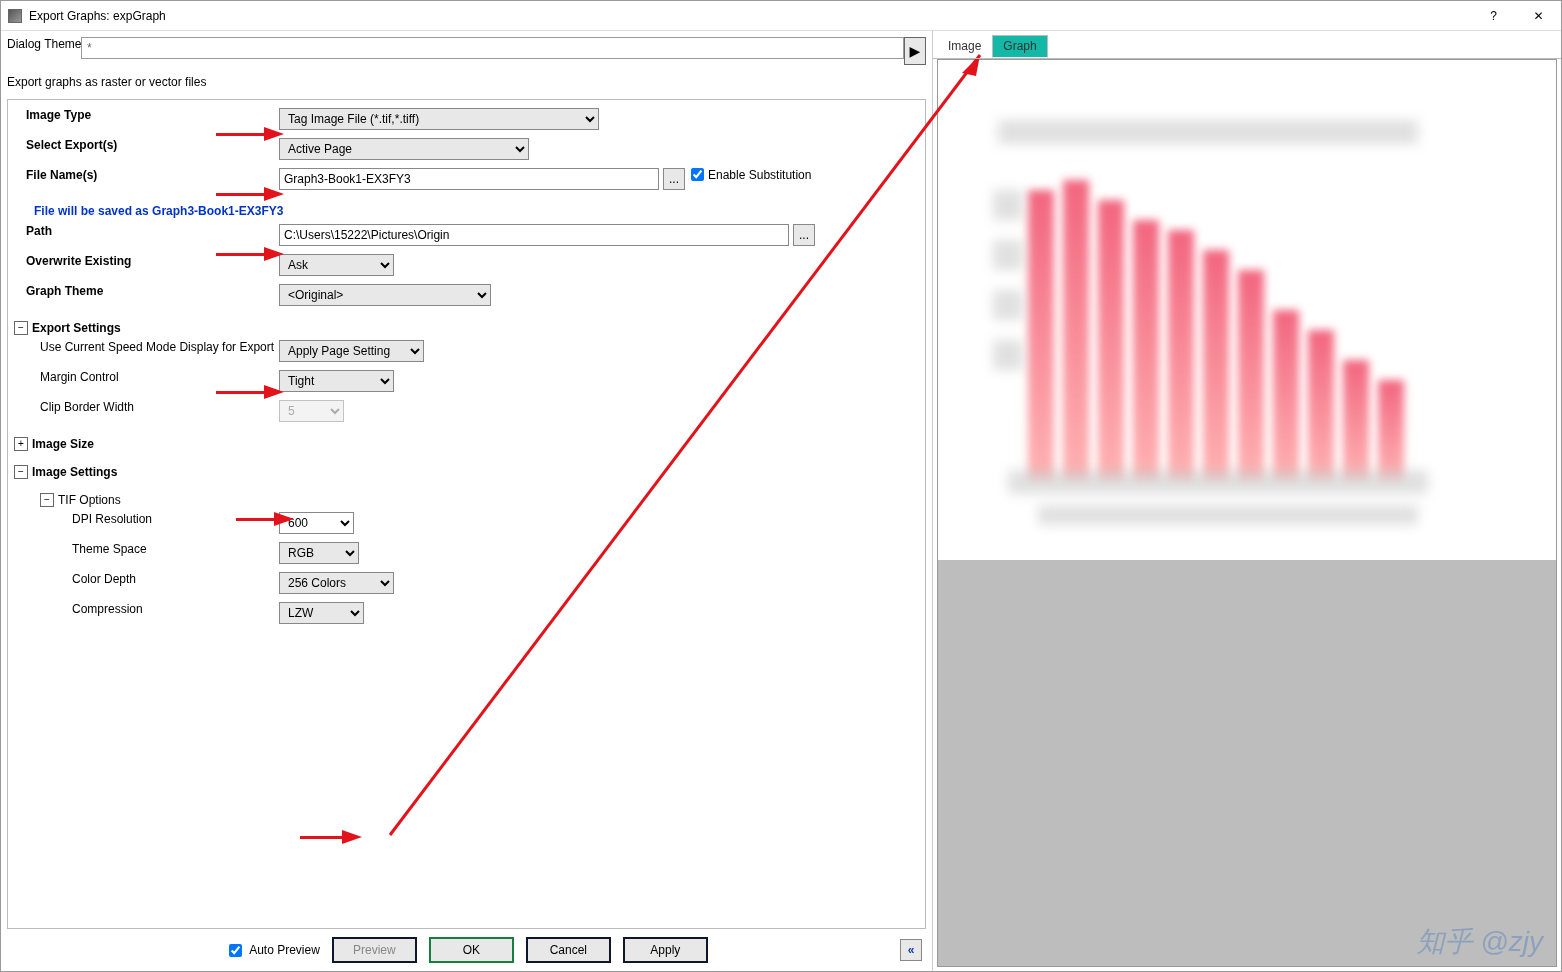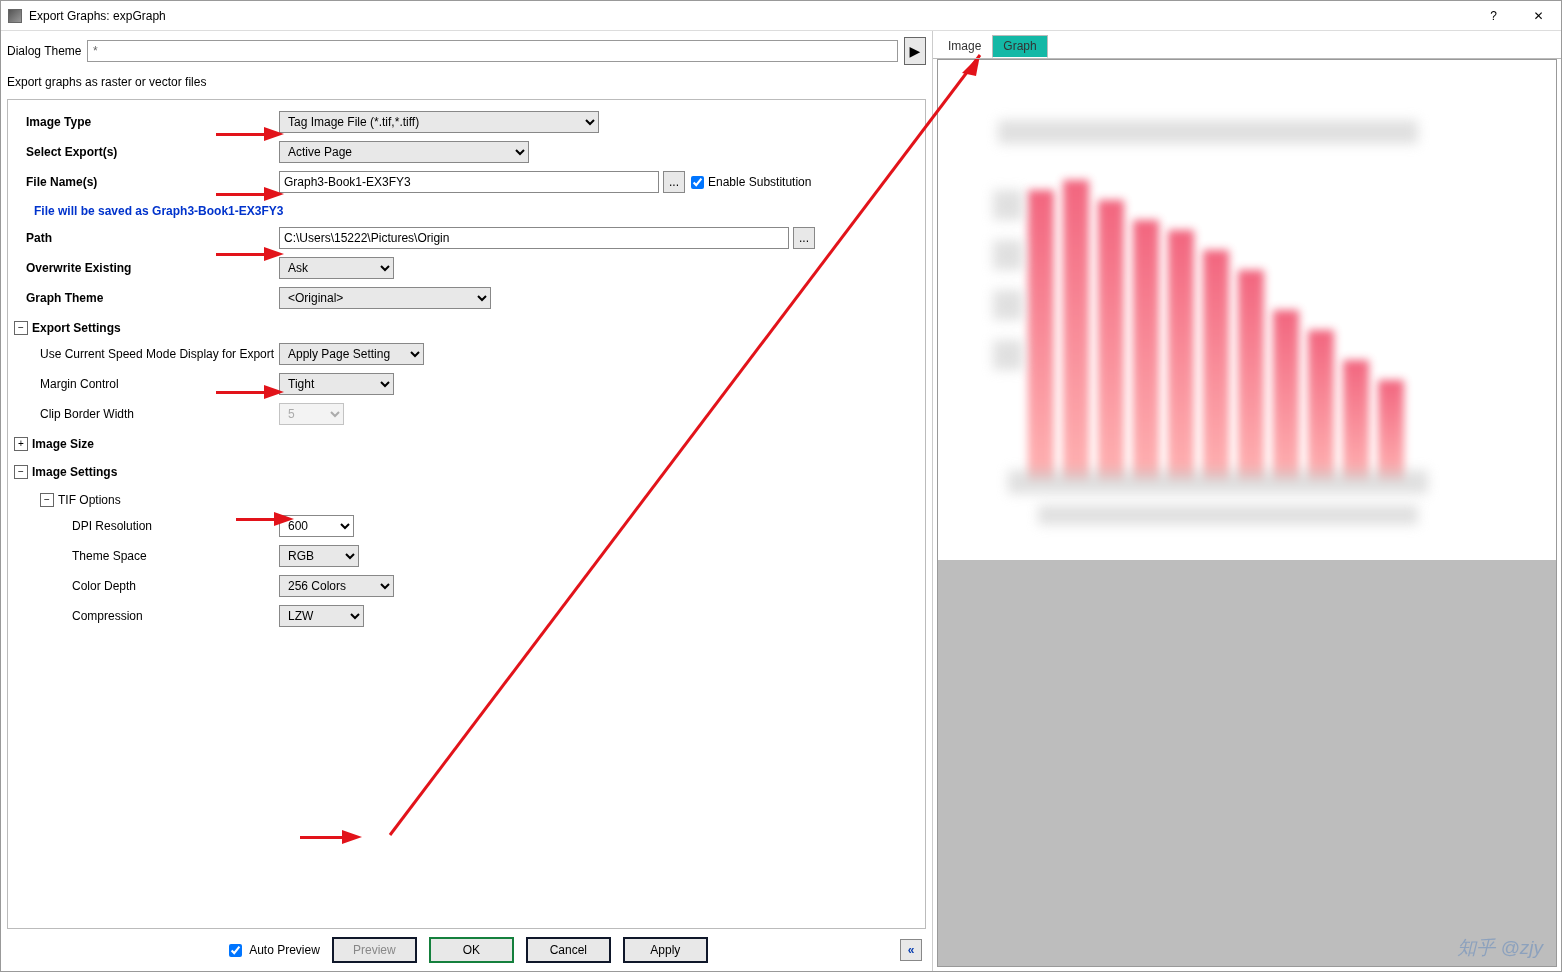--- a/index.html
+++ b/index.html
@@ -4,26 +4,26 @@
 <style>
 * { box-sizing: border-box; font-family: "Segoe UI", Tahoma, sans-serif; font-size: 12px; }
 body { margin: 0; background: #fff; width: 1562px; height: 972px; overflow: hidden; border: 1px solid #999; }
 .titlebar { height: 30px; display: flex; align-items: center; border-bottom: 1px solid #ddd; }
 .titlebar .appicon { width: 14px; height: 14px; margin: 0 7px; background: linear-gradient(135deg,#555,#999); border:1px solid #666; }
 .titlebar .title { flex: 1; }
 .titlebar .btn { width: 45px; height: 30px; display:flex; align-items:center; justify-content:center; font-size:14px; }
 .container { display:flex; height: calc(100% - 30px); width:100%; }
 .left { width: 932px; display:flex; flex-direction:column; border-right:1px solid #ccc; }
 .right { flex:1; display:flex; flex-direction:column; position:relative; }
-.theme-row { display:flex; align-items:center; padding:6px 6px; gap:6px; }
+.theme-row { display:flex; align-items:flex-start; padding:6px 6px; gap:0; }
 .theme-row input { flex:1; height:22px; border:1px solid #999; padding:0 4px; font-style:italic; color:#666; }
 .theme-arrow { width:22px; height:28px; border:1px solid #666; background:#e8e8e8; display:flex; align-items:center; justify-content:center; font-size:14px; }
 .subtitle { padding:4px 6px 10px; }
 .form-area { flex:1; border:1px solid #bbb; margin:0 6px; padding:8px 6px; overflow: hidden; position:relative; }
-.row { display:flex; align-items:center; min-height:28px; margin-bottom:2px; }
+.row { display:flex; align-items:flex-start; min-height:28px; margin-bottom:2px; }
 .lbl { width:265px; padding-left:12px; font-weight:600; }
 .lbl-sub { width:265px; padding-left:26px; }
 .lbl-sub2 { width:265px; padding-left:58px; }
 select,.combo { height:22px; border:1px solid #888; background:#e8e8e8; padding:0 4px; }
 input[type=text].field { height:22px; border:1px solid #888; padding:0 4px; background:#fff; }
 .disabled { background:#eee; color:#888; border-color:#aaa; }
 .dots-btn { width:22px; height:22px; border:1px solid #888; background:#e8e8e8; display:flex; align-items:center; justify-content:center; margin-left:4px; }
 .chk { margin:0 4px 0 6px; }
 .saved-as { color:#0033cc; font-weight:600; padding:6px 0 6px 20px; }
 .tree-toggle { width:14px; height:14px; border:1px solid #666; display:inline-flex; align-items:center; justify-content:center; margin-right:4px; font-size:10px; line-height:10px; }
@@ -33,21 +33,21 @@
 .btnbar label { display:flex; align-items:center; gap:4px; font-weight:400; }
 .winbtn { min-width:85px; height:26px; border:2px solid #0f172a; background:#e8e8e8; }
 .winbtn.primary { border:2px solid #15803d; }
 .winbtn:disabled { color:#888; }
 .chevrons { position:absolute; right:10px; width:22px; height:22px; border:1px solid #888; background:#e8e8e8; display:flex; align-items:center; justify-content:center; color:#0a3fb0; font-weight:bold; }
 .tabs { display:flex; padding:4px 0 0 4px; border-bottom:1px solid #bbb; height:28px; position:relative; z-index:2; }
 .tab { padding:3px 10px 4px; border:1px solid transparent; color:#333; }
 .tab.active { border-color:#bbb; border-bottom-color:#fff; background:#14b8a6; }
 .preview-pane { flex:1; background:#bdbdbd; border:1px solid #999; margin:0 4px 4px 4px; position:relative; overflow:hidden; }
 .preview-img { width:100%; height:500px; background:#fff; position:relative; }
-.watermark { position:absolute; right:18px; bottom:10px; font-size:19px; color:rgba(120,150,190,.7); font-style:italic; font-family: "Microsoft YaHei", sans-serif; pointer-events:none; }
+.watermark { position:absolute; right:18px; bottom:10px; font-size:28px; color:rgba(120,150,190,.7); font-style:italic; font-family: "Microsoft YaHei", sans-serif; pointer-events:none; }
 
 .arrow { position:absolute; pointer-events:none; }
 .arrow-head { width:0;height:0;border-top:7px solid transparent;border-bottom:7px solid transparent;border-left:20px solid #e2131a; display:block; }
 .arrow-line { height:3px;background:#e2131a;display:block; }
 .arrow.a1{top:125px;left:216px;} .arrow.a2{top:185px;left:216px;} .arrow.a3{top:245px;left:216px;}
 .arrow.a4{top:383px;left:216px;} .arrow.a5{top:510px;left:236px;} .arrow.a6{top:828px;left:300px;}
 svg.diag{position:absolute;top:0;left:0;pointer-events:none;}
 .bar-col { position:absolute; bottom:80px; width:26px; background:linear-gradient(180deg,#e35,#f99); filter:blur(4px); opacity:.75; }
 .greybox{position:absolute;background:#ccc;filter:blur(6px);opacity:.6;width:30px;height:30px;}
 </style>

